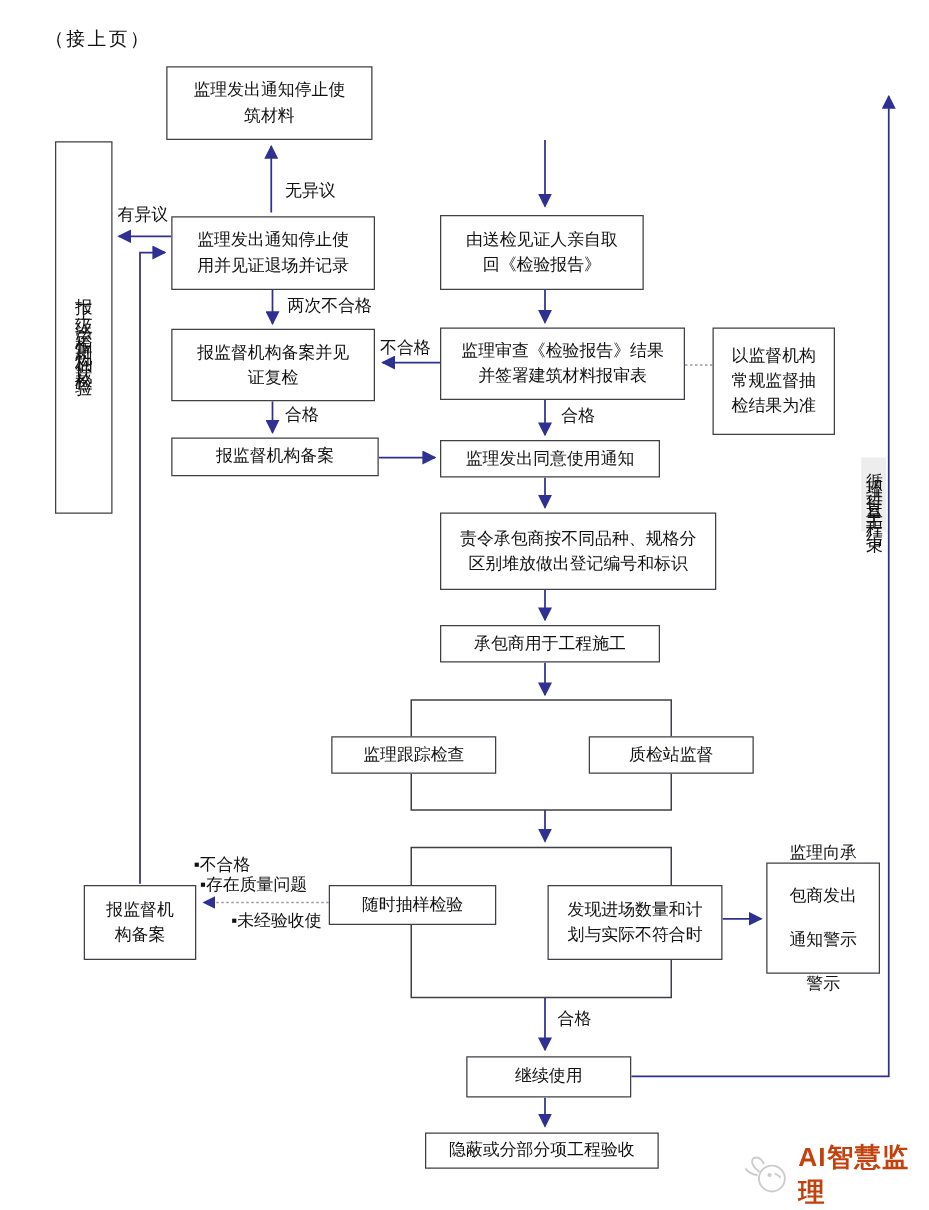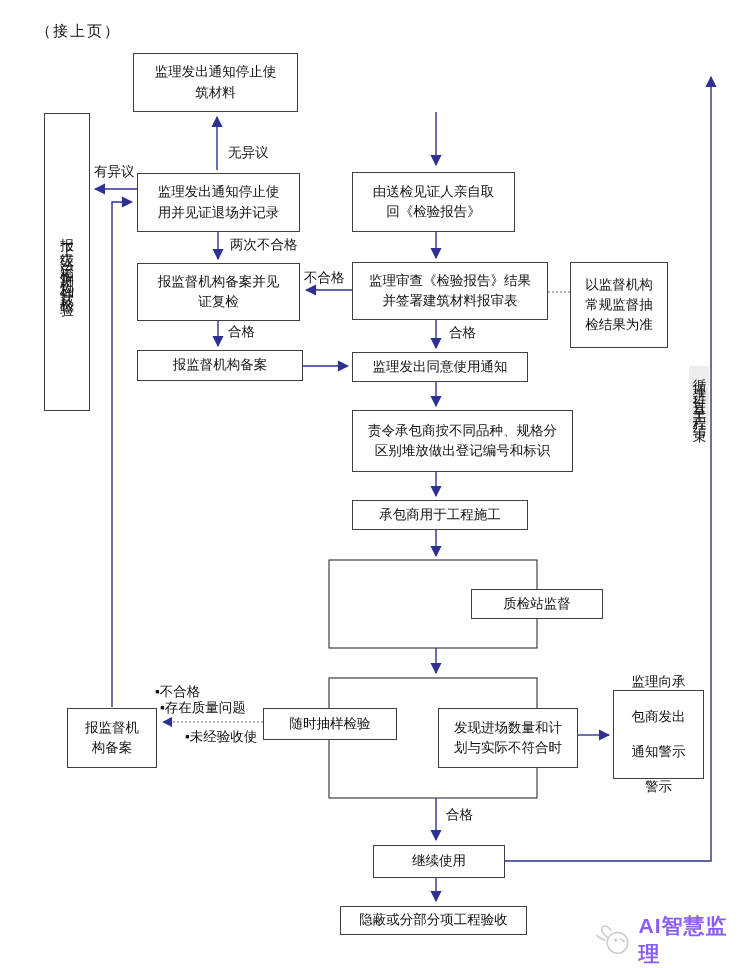--- a/index.html
+++ b/index.html
@@ -10,21 +10,21 @@
   .node{position:absolute;background:#fff;border:1px solid #3f3f46;display:flex;flex-direction:column;
         align-items:center;justify-content:center;text-align:center;font-size:13.5px;line-height:1.5;
         color:#111;z-index:2;box-sizing:border-box;padding:2px;}
   .node span{display:block;white-space:nowrap;}
   .vert{writing-mode:vertical-lr;text-orientation:upright;letter-spacing:5px;font-size:14px;}
   .vert span{white-space:normal;}
   .lbl{position:absolute;font-size:13.5px;color:#111;z-index:3;white-space:nowrap;}
   .loop-label{position:absolute;left:689px;top:366px;writing-mode:vertical-lr;text-orientation:upright;
         background:#ededed;font-size:13.5px;letter-spacing:5.5px;color:#111;z-index:3;padding:2px 1px;}
   .watermark{position:absolute;left:594px;top:912px;display:flex;align-items:center;gap:5px;
-        color:#8b5cf6;font-size:21px;font-weight:bold;letter-spacing:1px;z-index:3;}
+        color:#c2410c;font-size:21px;font-weight:bold;letter-spacing:1px;z-index:3;}
 </style>
 </head>
 <body>
 
 <div class="stage">
 
   <div class="title">（接上页）</div>
 
   <svg class="wires" width="743" height="968" viewBox="0 0 743 968">
     <defs>
@@ -107,20 +107,23 @@
 
   <div class="node" style="left:352px;top:410px;width:221px;height:62px;">
     <span>责令承包商按不同品种、规格分</span>
     <span>区别堆放做出登记编号和标识</span>
   </div>
 
   <div class="node" style="left:352px;top:500px;width:176px;height:30px;">
     <span>承包商用于工程施工</span>
   </div>
 
+  <div class="node" style="left:265px;top:589px;width:132px;height:30px;">
+    <span>监理跟踪检查</span>
+  </div>
 
   <div class="node" style="left:471px;top:589px;width:132px;height:30px;">
     <span>质检站监督</span>
   </div>
 
   <div class="node" style="left:263px;top:708px;width:134px;height:32px;">
     <span>随时抽样检验</span>
   </div>
 
   <div class="node" style="left:438px;top:708px;width:140px;height:60px;">

